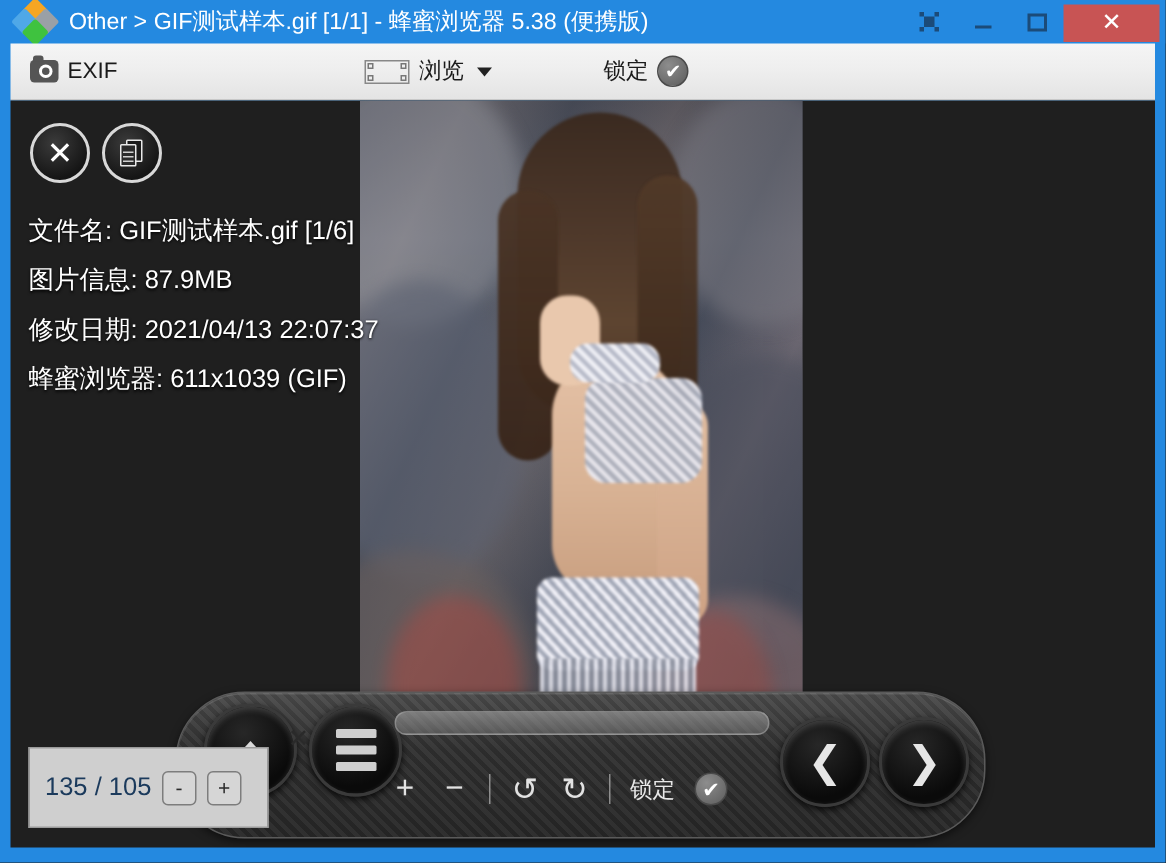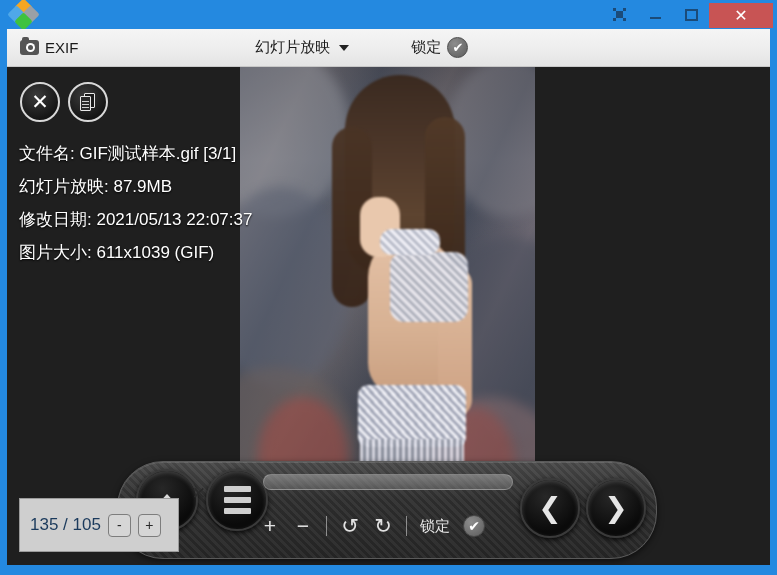--- a/index.html
+++ b/index.html
@@ -196,20 +196,21 @@
 </head>
 <body>
 
 <div id="titlebar">
   <div id="app-logo">
     <span class="dm top"></span>
       <span class="dm left"></span>
     <span class="dm right"></span>
       <span class="dm bot"></span>
   </div>
+  <div id="title-text">Other &gt; GIF测试样本.gif [1/1] - 蜂蜜浏览器 5.38 (便携版)</div>
 
   <div id="titlebar-buttons">
     <div class="tb-btn">
       <span class="snapicon">
           <span class="inner"></span>
           <span class="c tl"></span>
           <span class="c tr"></span>
           <span class="c bl"></span>
           <span class="c br"></span>
         </span>
@@ -227,27 +228,33 @@
 <div id="toolbar">
   <div class="tbar-item" style="margin-left:6px">
     <span class="cam-icon">
         <span class="cam-top"></span>
       </span>
     <span>EXIF</span>
   </div>
 
   <div class="spacer" style="width:151px"></div>
 
-
-  <div class="spacer" style="width:12px"></div>
-
   <div class="tbar-item">
-    <span>幻灯片放映</span>
+    <span class="browse-icon">
+        <span class="a"></span>
+        <span class="b"></span>
+        <span class="c"></span>
+        <span class="d"></span>
+      </span>
+    <span>浏览</span>
     <span class="caret"></span>
   </div>
+
+  <div class="spacer" style="width:12px"></div>
+
 
   <div class="spacer" style="width:12px"></div>
 
 
   <div class="spacer" style="width:12px"></div>
 
 
   <div class="spacer" style="width:12px"></div>
 
 
@@ -301,24 +308,24 @@
     <span class="doc-icon">
       <span class="pg back"></span>
       <span class="pg front"></span>
       <span class="ln" style="top:8px"></span>
       <span class="ln" style="top:11px"></span>
       <span class="ln" style="top:14px"></span>
     </span>
   </div>
 
   <div id="info-overlay">
-    <div>文件名: GIF测试样本.gif [3/1]</div>
-    <div>幻灯片放映: 87.9MB</div>
-    <div>修改日期: 2021/05/13 22:07:37</div>
-    <div>图片大小: 611x1039 (GIF)</div>
+    <div>文件名: GIF测试样本.gif [1/6]</div>
+    <div>图片信息: 87.9MB</div>
+    <div>修改日期: 2021/04/13 22:07:37</div>
+    <div>蜂蜜浏览器: 611x1039 (GIF)</div>
   </div>
 
   <div id="bottombar">
     <div class="circ" id="bb-up">
       <span class="tri-up"></span>
     </div>
     <div class="circ" id="bb-menu">
       <span class="bars">
           <i></i>
           <i></i>

